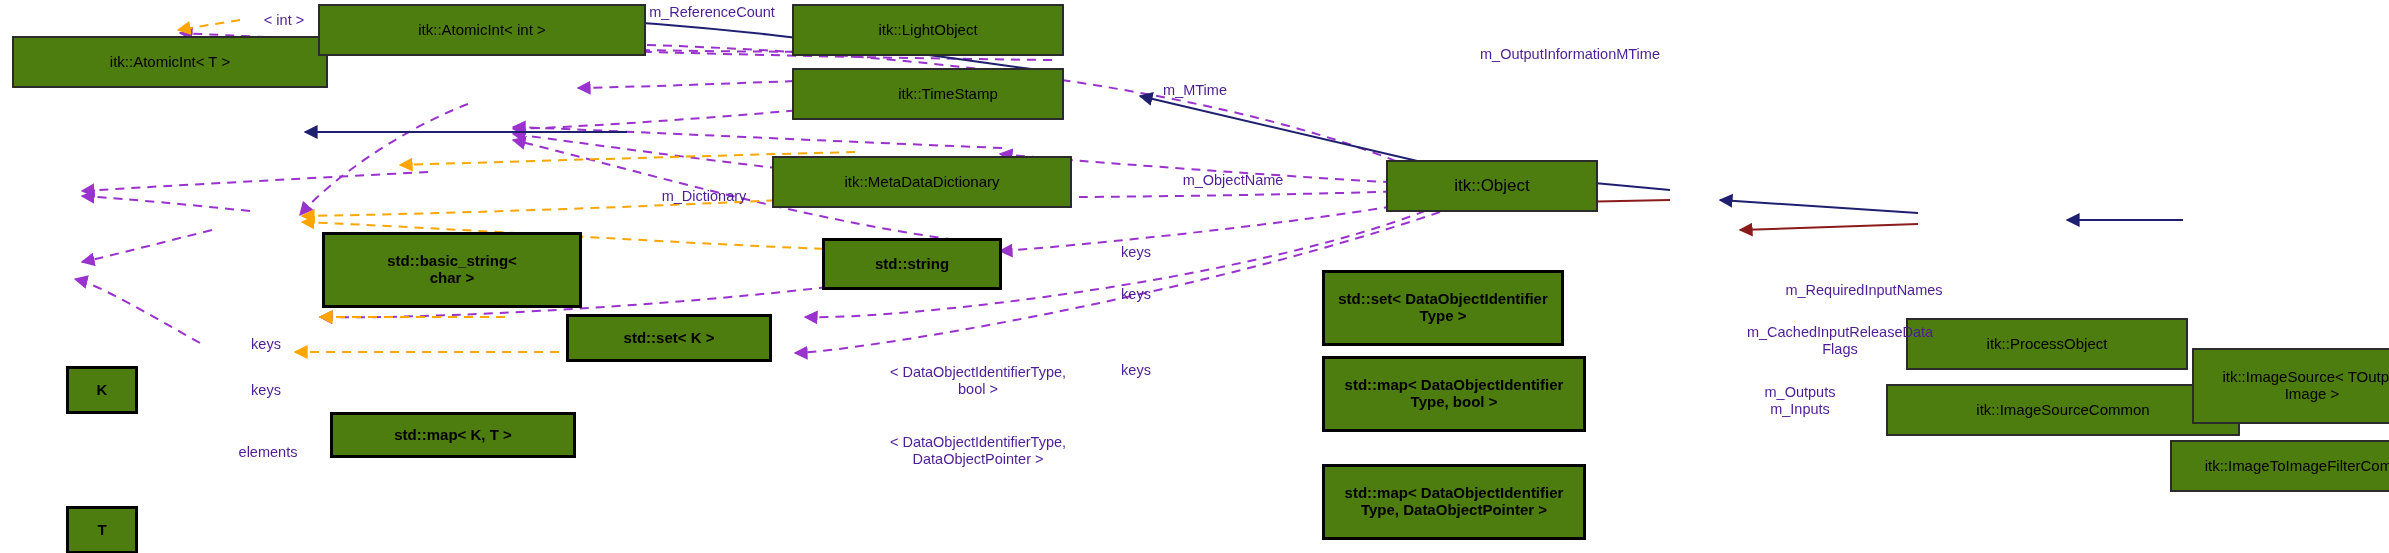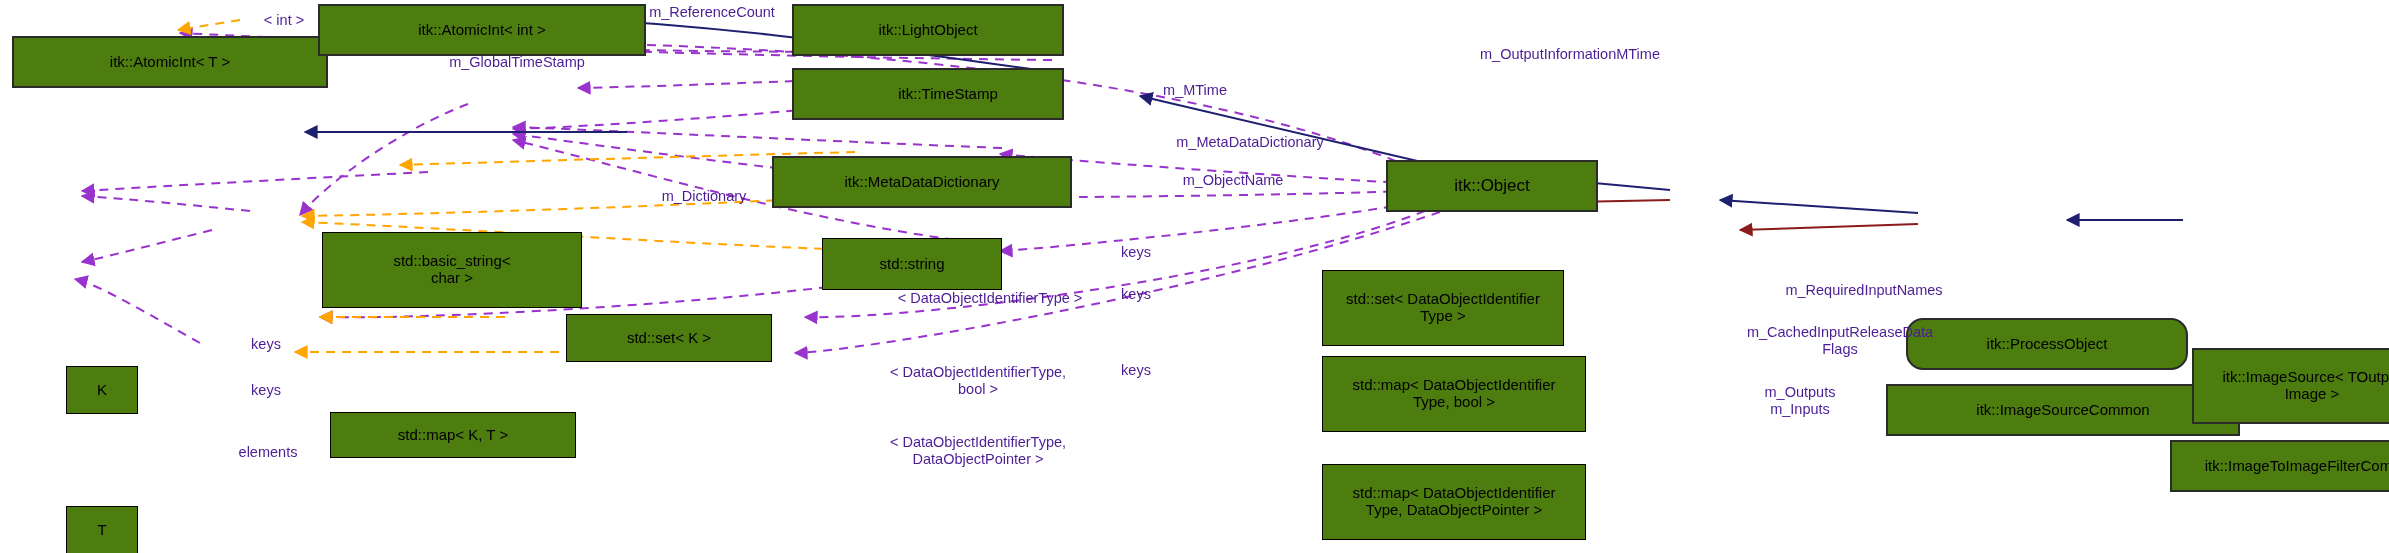--- a/index.html
+++ b/index.html
@@ -30,21 +30,21 @@
     justify-content: center;
     text-align: center;
     font-size: 15px;
     line-height: 1.12;
     color: #000000;
     background: #4d7c0f;
     padding: 2px 5px;
     white-space: pre-line;
   }
   .node.itk   { border: 2px solid #2b2b2b; }
-  .node.std   { border: 1px solid #000000; }
+  .node.std   { border: 3px solid #000000; font-weight: bold; }
   .edge-label {
     position: absolute;
     font-size: 14.5px;
     color: #4c1d95;
     white-space: pre-line;
     text-align: center;
     line-height: 1.15;
     pointer-events: none;
   }
 </style>
@@ -128,37 +128,34 @@
   <div class="node std" style="left: 566px; top: 314px; width: 206px; height: 48px; font-size: 15px;">std::set&lt; K &gt;</div>
   <div class="node std" style="left: 66px; top: 366px; width: 72px; height: 48px; font-size: 15px;">K</div>
   <div class="node std" style="left: 330px; top: 412px; width: 246px; height: 46px; font-size: 15px;">std::map&lt; K, T &gt;</div>
   <div class="node std" style="left: 66px; top: 506px; width: 72px; height: 48px; font-size: 15px;">T</div>
   <div class="node std" style="left: 1322px; top: 270px; width: 242px; height: 76px; font-size: 15px;">std::set&lt; DataObjectIdentifier
 Type &gt;</div>
   <div class="node std" style="left: 1322px; top: 356px; width: 264px; height: 76px; font-size: 15px;">std::map&lt; DataObjectIdentifier
 Type, bool &gt;</div>
   <div class="node std" style="left: 1322px; top: 464px; width: 264px; height: 76px; font-size: 15px;">std::map&lt; DataObjectIdentifier
 Type, DataObjectPointer &gt;</div>
-  <div class="node itk" style="left: 1906px; top: 318px; width: 282px; height: 52px; font-size: 15px; border-radius: 17px;">itk::ProcessObject</div>
+  <div class="node itk" style="left: 1906px; top: 318px; width: 282px; height: 52px; font-size: 15px;">itk::ProcessObject</div>
   <div class="node itk" style="left: 1886px; top: 384px; width: 354px; height: 52px; font-size: 15px;">itk::ImageSourceCommon</div>
   <div class="node itk" style="left: 2192px; top: 348px; width: 240px; height: 76px; font-size: 15px;">itk::ImageSource&lt; TOutput
 Image &gt;</div>
   <div class="node itk" style="left: 2170px; top: 440px; width: 286px; height: 52px; font-size: 15px;">itk::ImageToImageFilterCommon</div>
 
   <div class="edge-label" style="left: 224px; top: 12px; width: 120px; font-size: 14.5px;">&lt; int &gt;</div>
   <div class="edge-label" style="left: 542px; top: 4px; width: 340px; font-size: 14.5px;">m_ReferenceCount</div>
-  <div class="edge-label" style="left: 332px; top: 54px; width: 370px; font-size: 14.5px;">m_GlobalTimeStamp</div>
   <div class="edge-label" style="left: 1330px; top: 46px; width: 480px; font-size: 14.5px;">m_OutputInformationMTime</div>
   <div class="edge-label" style="left: 1100px; top: 82px; width: 190px; font-size: 14.5px;">m_MTime</div>
-  <div class="edge-label" style="left: 1050px; top: 134px; width: 400px; font-size: 14.5px;">m_MetaDataDictionary</div>
   <div class="edge-label" style="left: 1088px; top: 172px; width: 290px; font-size: 14.5px;">m_ObjectName</div>
   <div class="edge-label" style="left: 574px; top: 188px; width: 260px; font-size: 14.5px;">m_Dictionary</div>
   <div class="edge-label" style="left: 1086px; top: 244px; width: 100px; font-size: 14.5px;">keys</div>
   <div class="edge-label" style="left: 1086px; top: 286px; width: 100px; font-size: 14.5px;">keys</div>
-  <div class="edge-label" style="left: 760px; top: 290px; width: 460px; font-size: 14.5px;">&lt; DataObjectIdentifierType &gt;</div>
   <div class="edge-label" style="left: 1086px; top: 362px; width: 100px; font-size: 14.5px;">keys</div>
   <div class="edge-label" style="left: 216px; top: 336px; width: 100px; font-size: 14.5px;">keys</div>
   <div class="edge-label" style="left: 216px; top: 382px; width: 100px; font-size: 14.5px;">keys</div>
   <div class="edge-label" style="left: 188px; top: 444px; width: 160px; font-size: 14.5px;">elements</div>
   <div class="edge-label" style="left: 748px; top: 364px; width: 460px; font-size: 14.5px;">&lt; DataObjectIdentifierType,
 bool &gt;</div>
   <div class="edge-label" style="left: 748px; top: 434px; width: 460px; font-size: 14.5px;">&lt; DataObjectIdentifierType,
 DataObjectPointer &gt;</div>
   <div class="edge-label" style="left: 1644px; top: 282px; width: 440px; font-size: 14.5px;">m_RequiredInputNames</div>
   <div class="edge-label" style="left: 1600px; top: 324px; width: 480px; font-size: 14.5px;">m_CachedInputReleaseData

